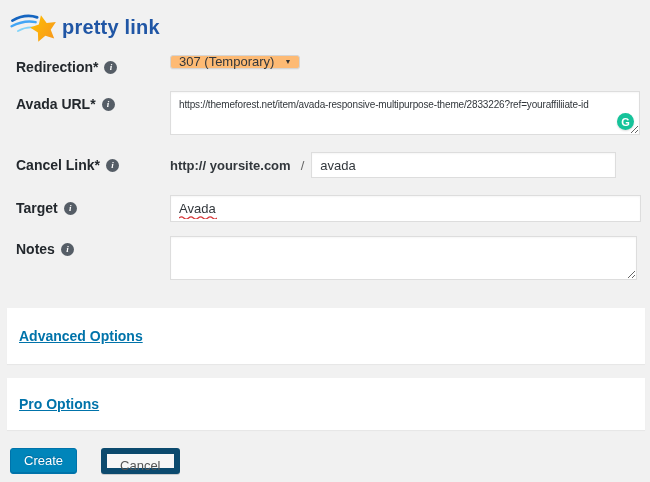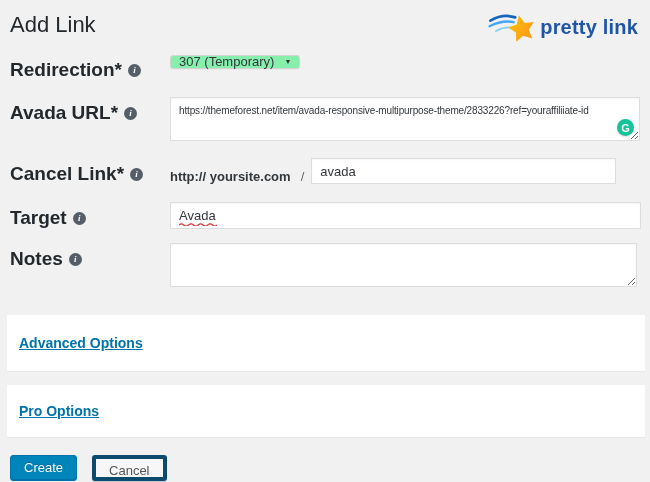--- a/index.html
+++ b/index.html
@@ -56,21 +56,22 @@
     width: 160px;
     flex: 0 0 160px;
     display: flex;
     align-items: center;
     gap: 6px;
     padding-top: 5px;
   }
   .label-cell label {
     font-weight: 700;
     color: #23282d;
-    font-size: 19px;
+    font-size: 14px;
+    margin-left: 6px;
   }
   .info-icon {
     width: 13px; height: 13px;
     border-radius: 50%;
     background: #555d66;
     color: #fff;
     font-size: 9px;
     font-weight: 700;
     font-family: "Liberation Serif", serif;
     font-style: italic;
@@ -80,21 +81,21 @@
     line-height: 1;
     cursor: pointer;
   }
   .field-cell { flex: 1; position: relative; }
 
   
   .select-box {
     display: inline-flex;
     align-items: center;
     gap: 10px;
-    background: #86efac;
+    background: #fdba74;
     border: 1px solid #d5d5d5;
     border-radius: 3px;
     height: 14px;
     padding: 0 8px 0 8px;
     min-width: 126px;
     color: #32373c;
     cursor: pointer;
     box-shadow: 0 1px 0 rgba(0,0,0,.03);
   }
   .select-caret { font-size: 7px; color: #333; margin-left: auto; }
@@ -129,21 +130,21 @@
     color: #fff;
     font-weight: 700;
     font-size: 11px;
     display: flex;
     align-items: center;
     justify-content: center;
     cursor: pointer;
     box-shadow: 0 1px 2px rgba(0,0,0,.15);
   }
 
-  .pretty-link-line { display: flex; align-items: flex-end; padding-top: 0; }
+  .pretty-link-line { display: flex; align-items: center; padding-top: 0; }
   .url-prefix { font-weight: 700; color: #32373c; white-space: pre; }
   .url-separator { color: #666; margin: 0 7px 0 10px; }
   .pretty-link-input {
     width: 305px;
     height: 26px;
     padding: 3px 8px;
     font-size: 13px;
     color: #555;
   }
 
@@ -179,49 +180,48 @@
   .section-box.pro { margin-top: 14px; height: 52px; }
   .section-link {
     color: #0073aa;
     font-size: 14px;
     font-weight: 600;
     text-decoration: underline;
     cursor: pointer;
   }
 
   
-  .actions { margin: 18px 10px 0 10px; display: flex; gap: 15px; }
+  .actions { margin: 18px 10px 0 10px; display: flex; gap: 24px; }
   .btn {
     font-family: "Liberation Sans", "DejaVu Sans", sans-serif;
     font-size: 13px;
     border-radius: 3px;
     height: 26px;
     padding: 0 13px;
     cursor: pointer;
     line-height: 24px;
   }
   .btn-primary {
     background: #0085ba;
     border: 1px solid #0073aa;
     color: #fff;
     box-shadow: inset 0 -1px 0 #0073aa;
     text-shadow: 0 -1px 1px #006799;
   }
   .btn-secondary {
     background: #f7f7f7;
-    border: 4px solid #0c4a6e;
+    border: 6px solid #0c4a6e;
     color: #555;
     box-shadow: 0 1px 0 #ccc;
   }
 </style>
 </head>
 <body>
 
 <div class="header">
-  <h1 class="page-title">Add Link</h1>
   <div class="logo">
     <svg width="48" height="34" viewBox="0 0 60 42">
       <defs>
         <linearGradient id="starGrad" x1="0" y1="0" x2="1" y2="1">
           <stop offset="0" stop-color="#ffc200"></stop>
           <stop offset="1" stop-color="#f7941e"></stop>
         </linearGradient>
       </defs>
       <path d="M3,13 Q19,4 34,9" fill="none" stroke="#1565c0" stroke-width="3.4" stroke-linecap="round"></path>
       <path d="M2,20 Q18,12 32,15" fill="none" stroke="#42a5f5" stroke-width="3" stroke-linecap="round"></path>

